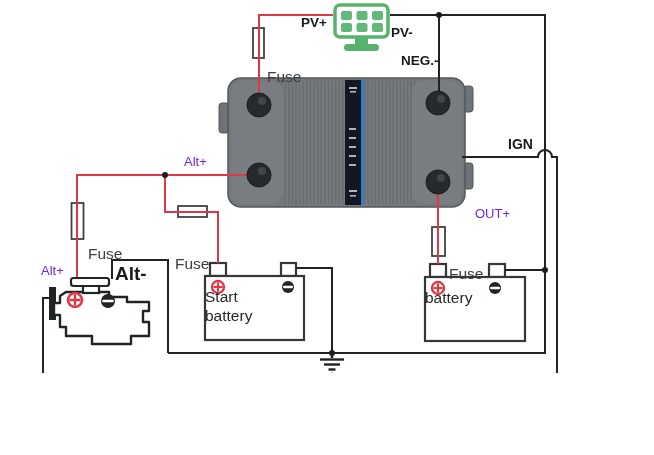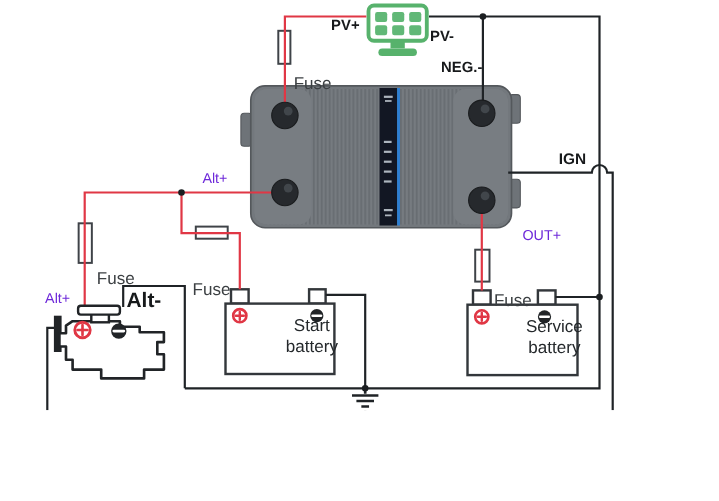--- a/index.html
+++ b/index.html
@@ -4,21 +4,21 @@
 <style>
   html,body{margin:0;padding:0;background:#ffffff;}
   .stage{
     position:relative;width:654px;height:373px;background:#ffffff;overflow:hidden;
     font-family:"Liberation Sans",sans-serif;
   }
   .stage svg{position:absolute;left:0;top:0;}
   .lbl{position:absolute;font-weight:bold;font-size:13.5px;color:#17191b;white-space:nowrap;line-height:1;}
   .lbl-red{position:absolute;font-weight:normal;font-size:13px;color:#6d28d9;white-space:nowrap;line-height:1;}
   .lbl-fuse{position:absolute;font-size:15.5px;color:#3c4043;white-space:nowrap;line-height:1;margin-top:36px;}
-  .lbl-bat{position:absolute;font-size:15.5px;color:#24282b;text-align:center;line-height:1.22;margin-left:29px;}
+  .lbl-bat{position:absolute;font-size:15.5px;color:#24282b;line-height:1.22;}
   .lbl-bat span{display:block;}
   .title{position:absolute;left:233px;top:404px;width:120px;text-align:center;
          font-size:30px;font-weight:bold;color:#2f8fc2;letter-spacing:1px;line-height:1;}
 </style>
 </head>
 <body>
 
 <div class="stage">
 
   <svg width="654" height="455" viewBox="0 0 654 455">
@@ -184,18 +184,17 @@
   <div class="lbl-fuse" style="left:267px;top:33px;">Fuse</div>
   <div class="lbl-fuse" style="left:88px;top:210px;">Fuse</div>
   <div class="lbl-fuse" style="left:175px;top:220px;">Fuse</div>
   <div class="lbl-fuse" style="left:449px;top:230px;">Fuse</div>
 
   <div class="lbl-bat" style="left:205px;top:288px;width:99px;">
     <span>Start</span>
     <span>battery</span>
   </div>
   <div class="lbl-bat" style="left:425px;top:289px;width:100px;">
-    <span>Service</span>
     <span>battery</span>
   </div>
 
   <div class="title">DDX</div>
 </div>
 
 </body></html>

